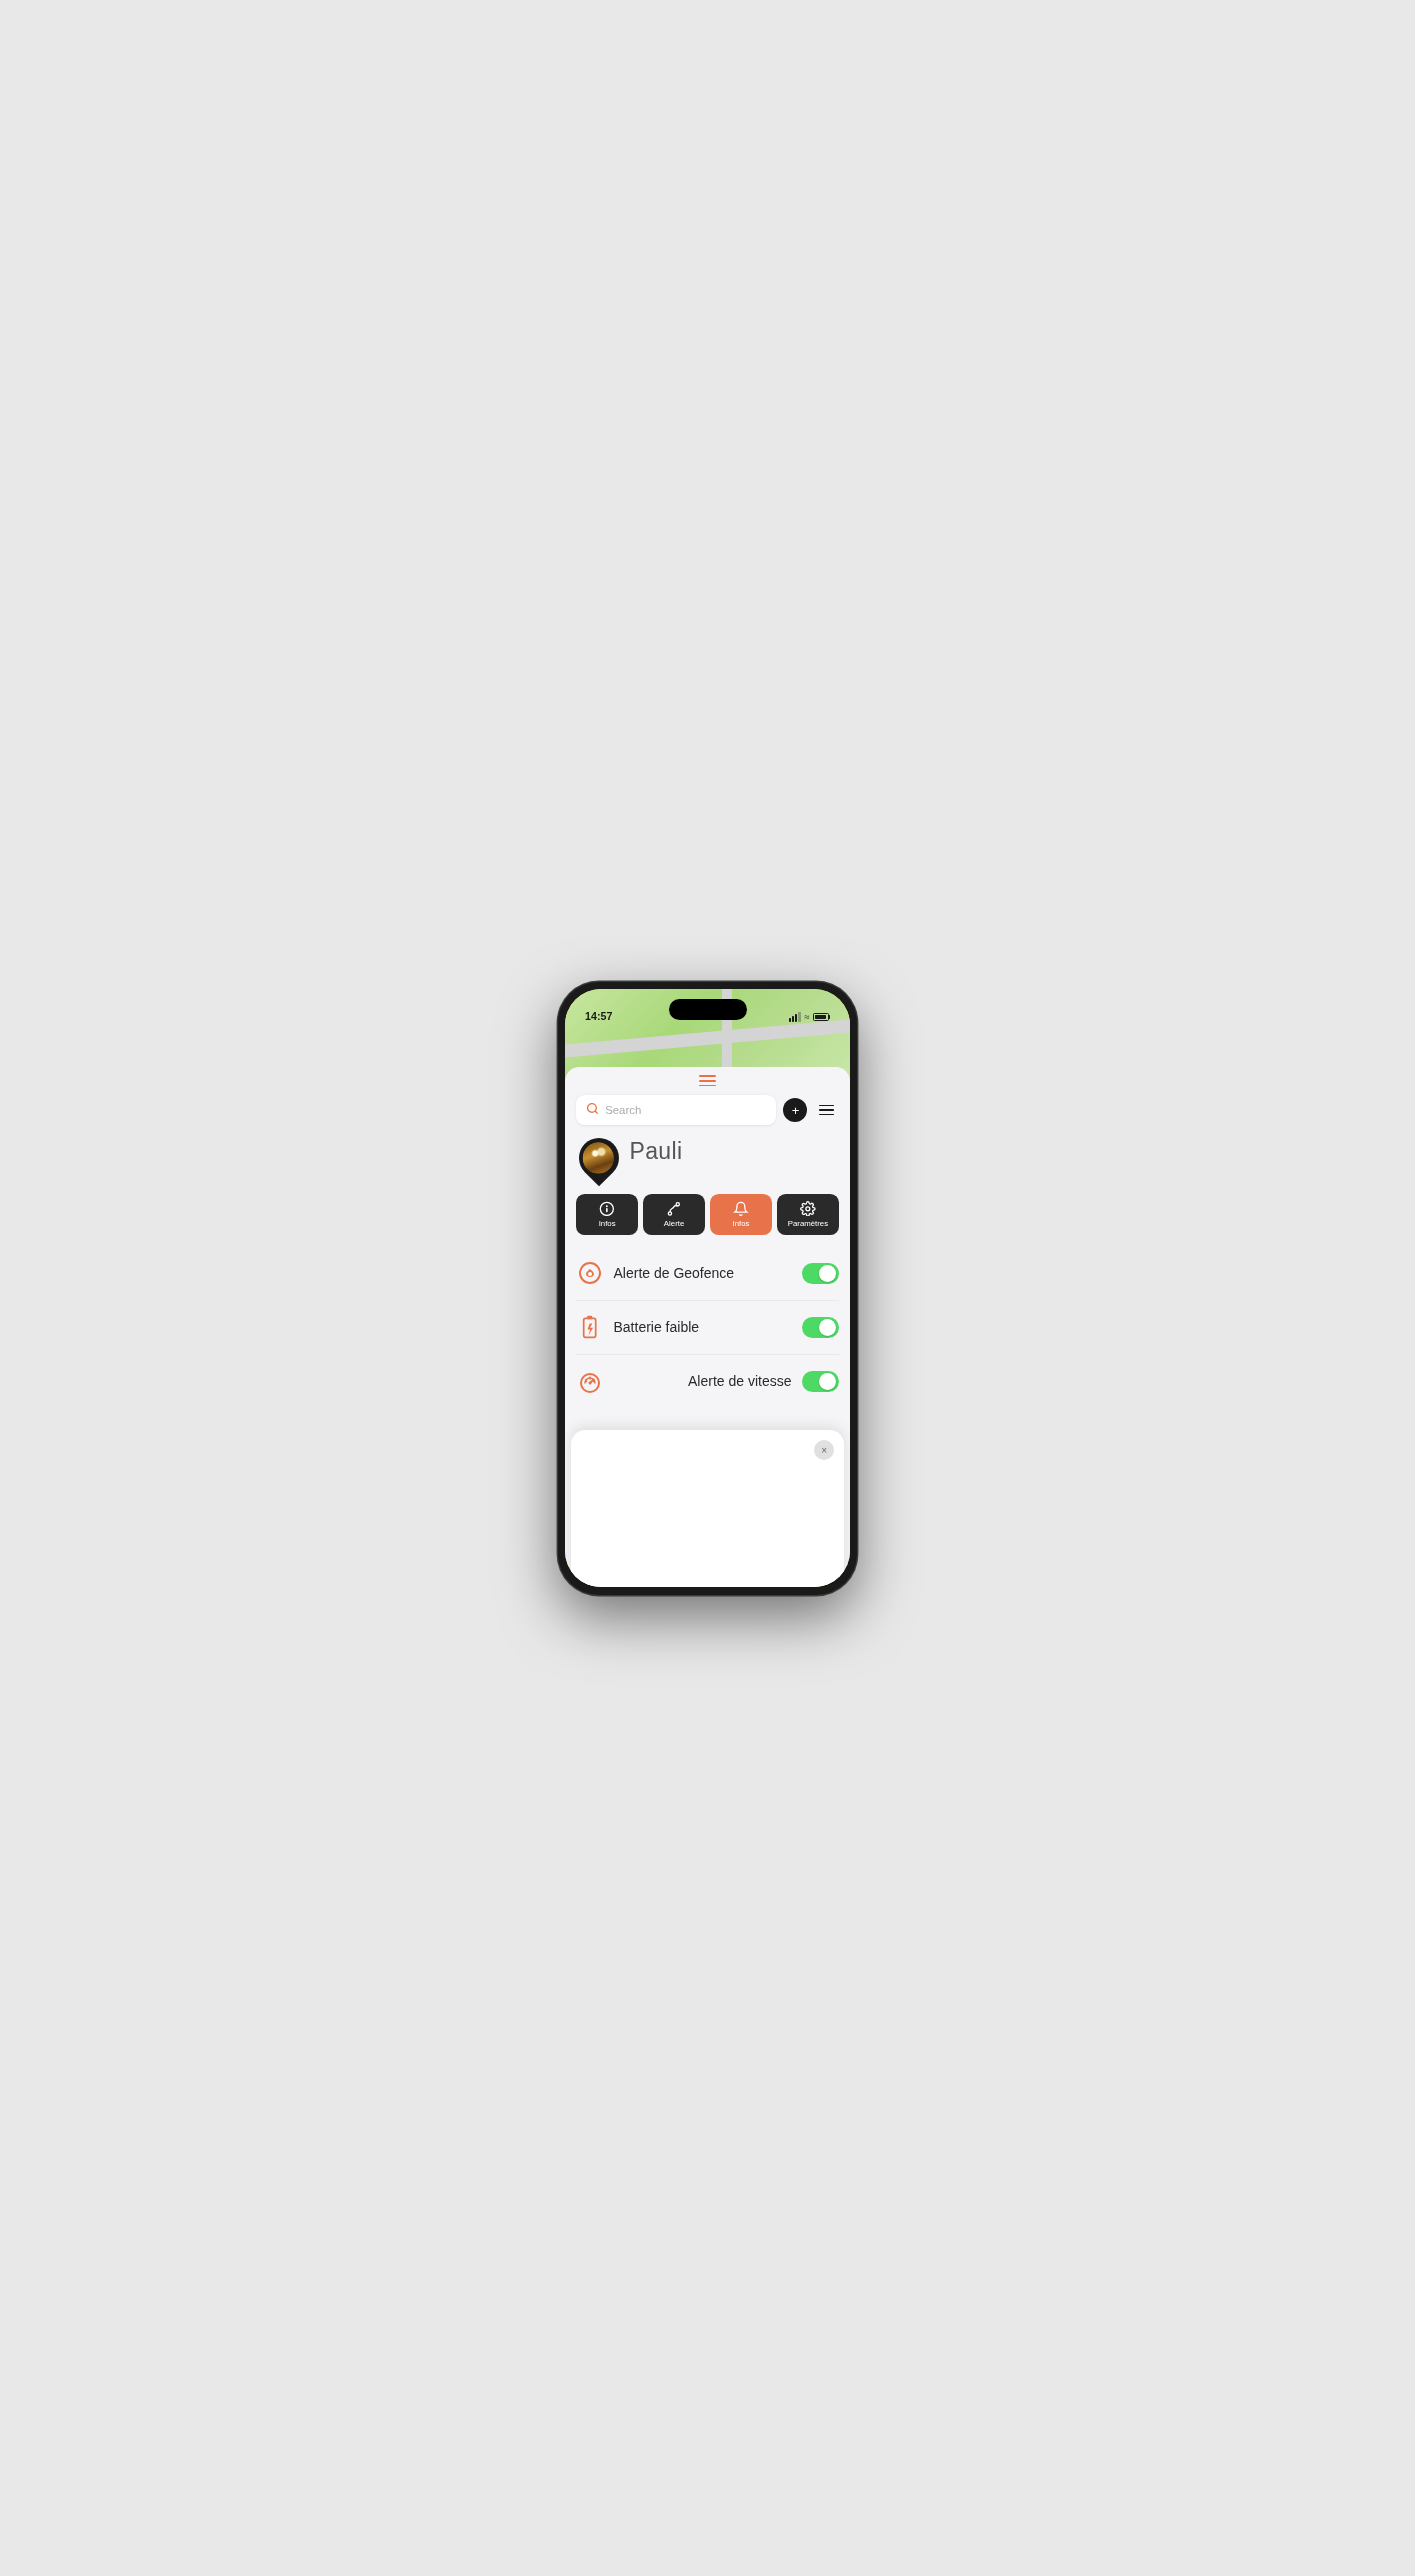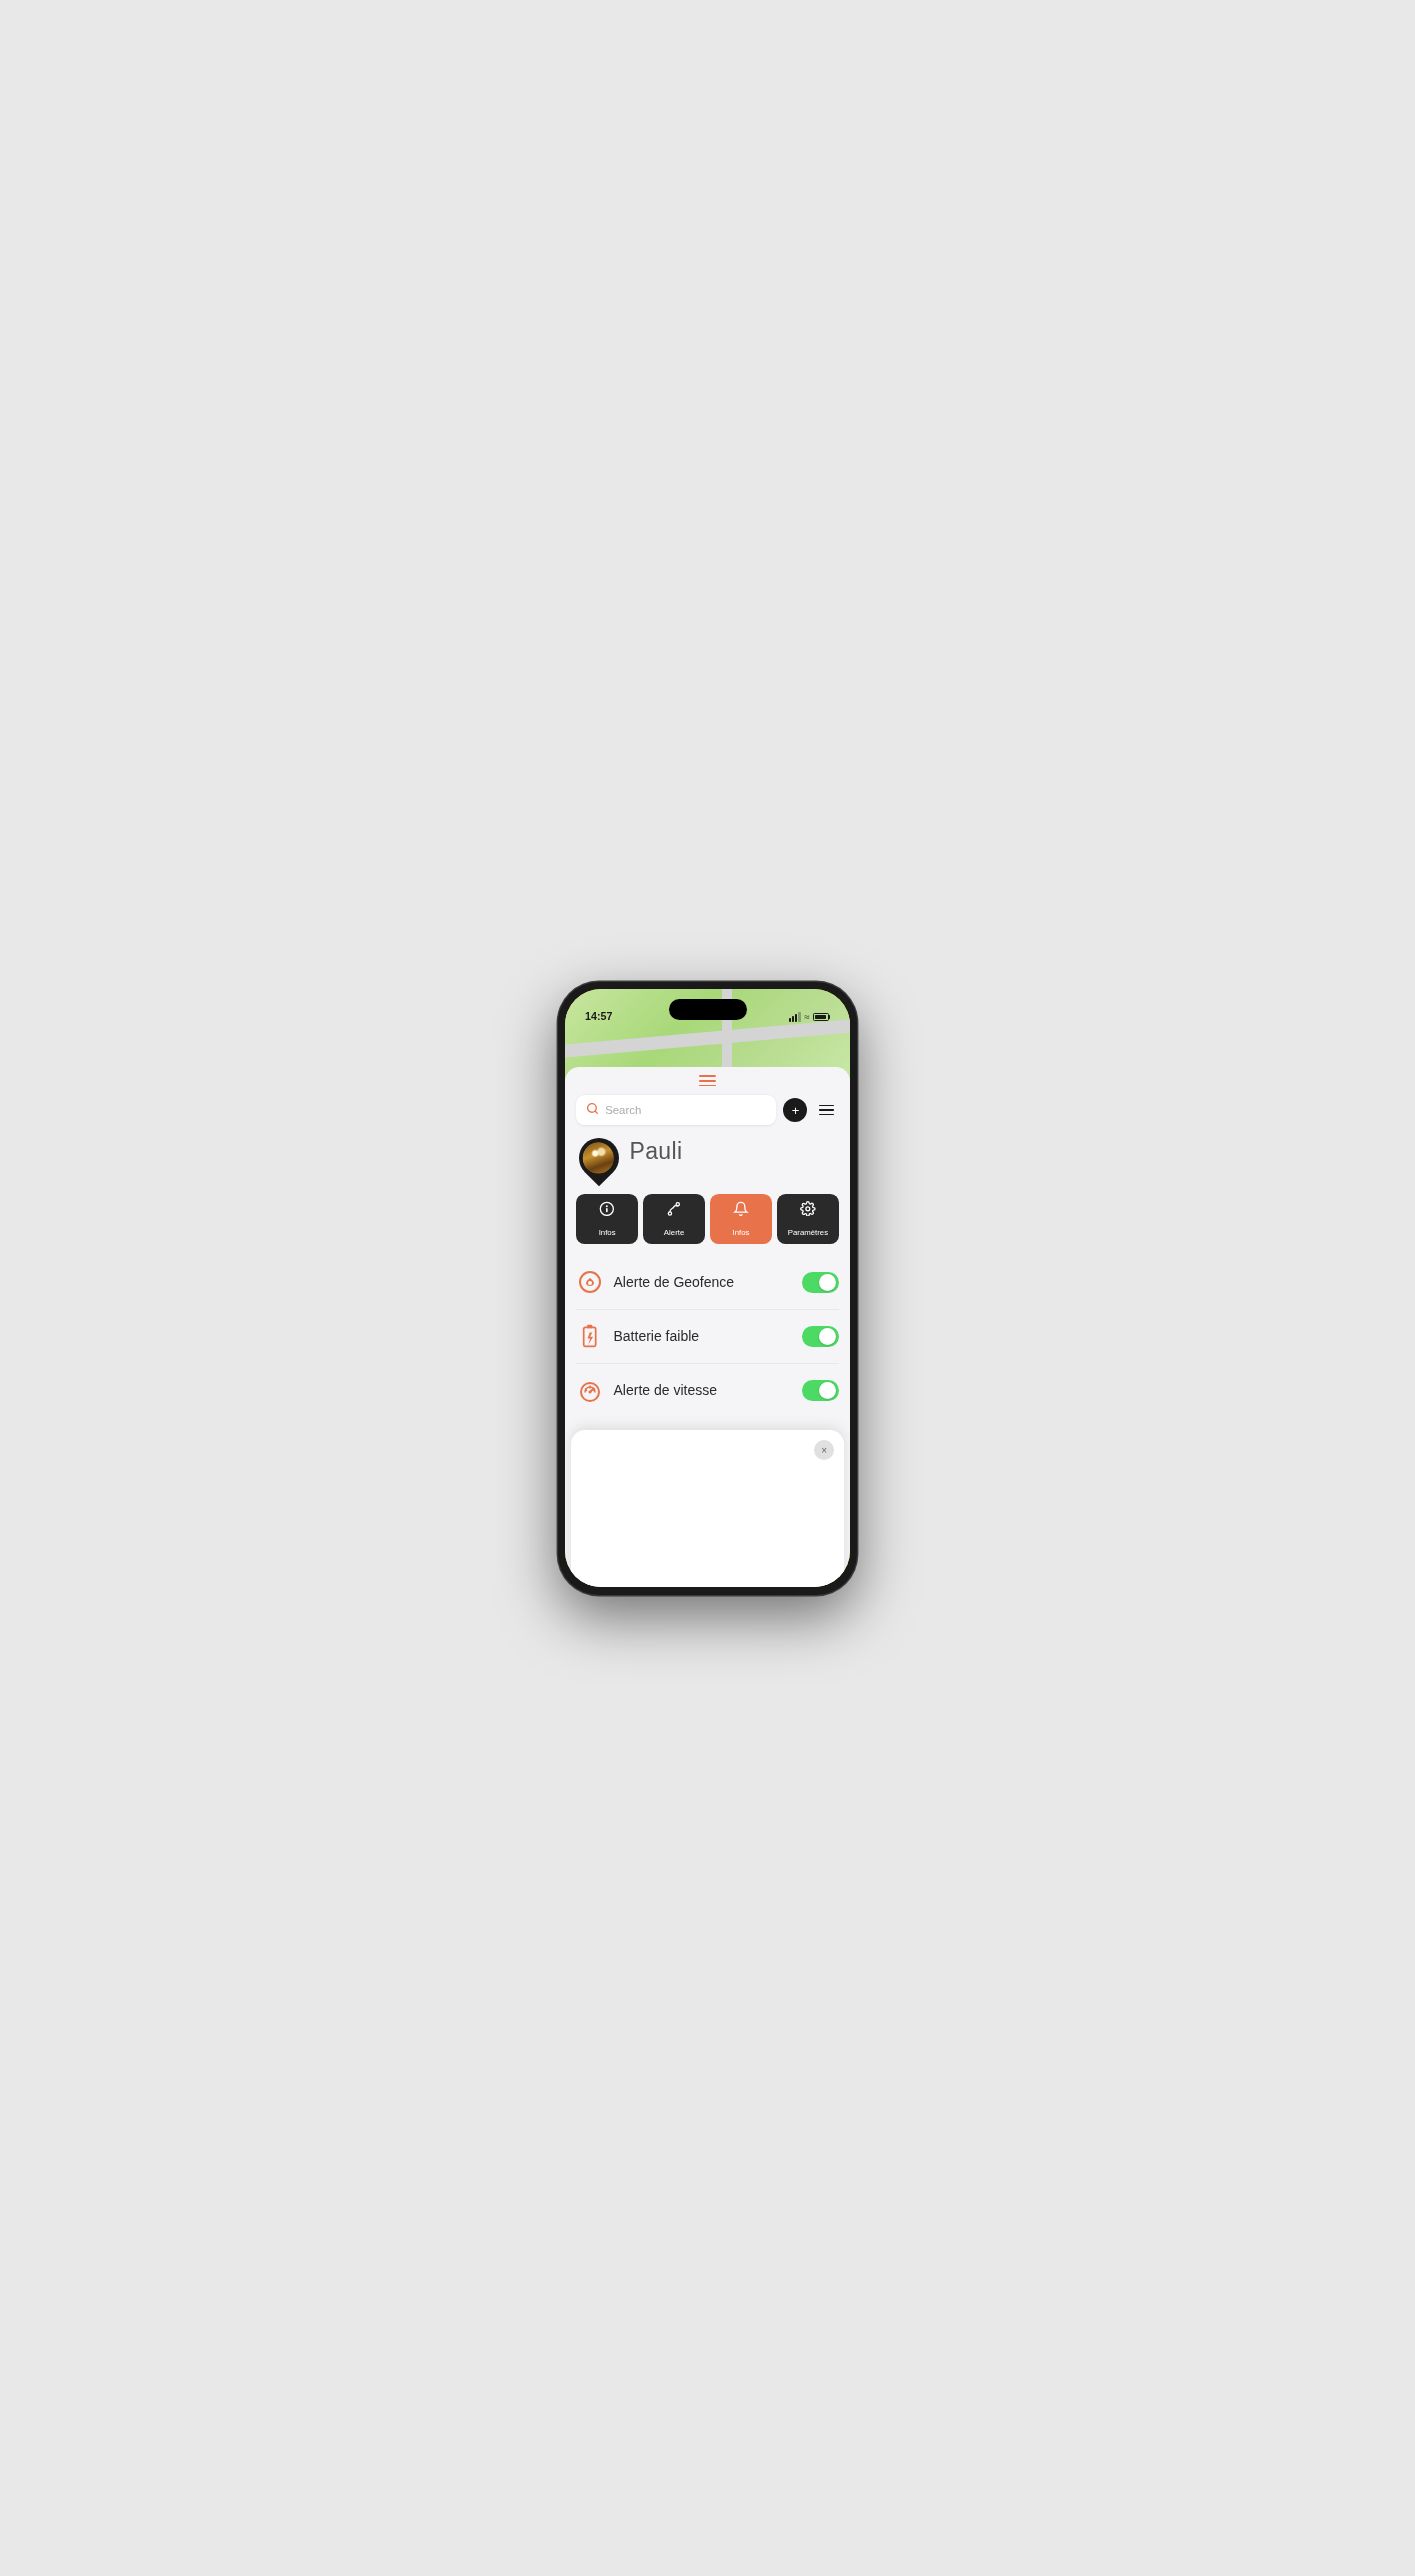--- a/index.html
+++ b/index.html
@@ -272,21 +272,21 @@
     }
 
     .tab-btn {
       flex: 1;
       background: #2a2a2a;
       border-radius: 8.6px;
       padding: 7.1px 2.9px;
       display: flex;
       flex-direction: column;
       align-items: center;
-      gap: 9px;
+      gap: 0;
       cursor: pointer;
     }
 
     .tab-btn.active {
       background: #e8734a;
     }
 
     .tab-icon {
       font-size: 14.3px;
       color: white;
@@ -309,20 +309,21 @@
     .alert-item {
       display: flex;
       align-items: center;
       padding: 13px 0;
       gap: 10px;
       border-bottom: 0.7px solid #e8e8e8;
     }
 
     .alert-item:last-child {
       border-bottom: none;
+      text-align: right;
     }
 
     .alert-icon {
       width: 27px;
       height: 27px;
       display: flex;
       align-items: center;
       justify-content: center;
       font-size: 20px;
     }

